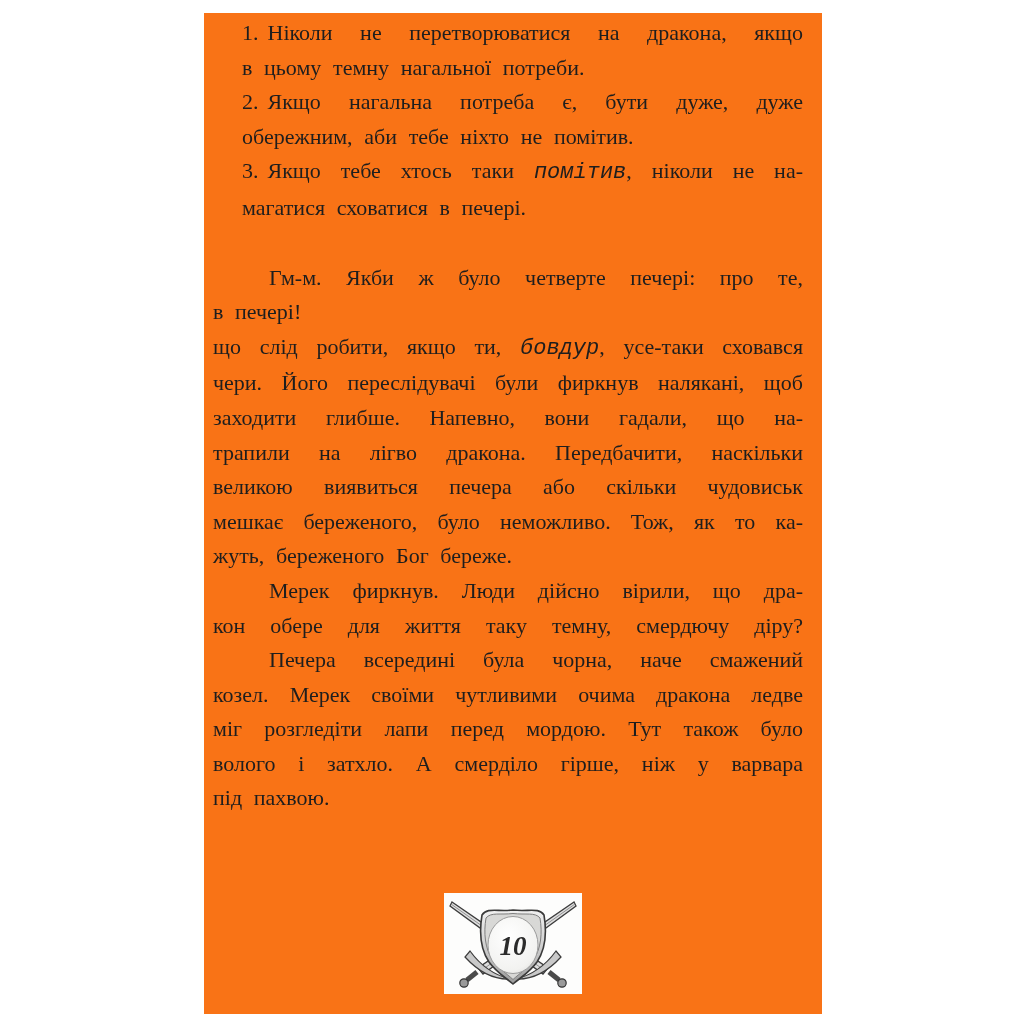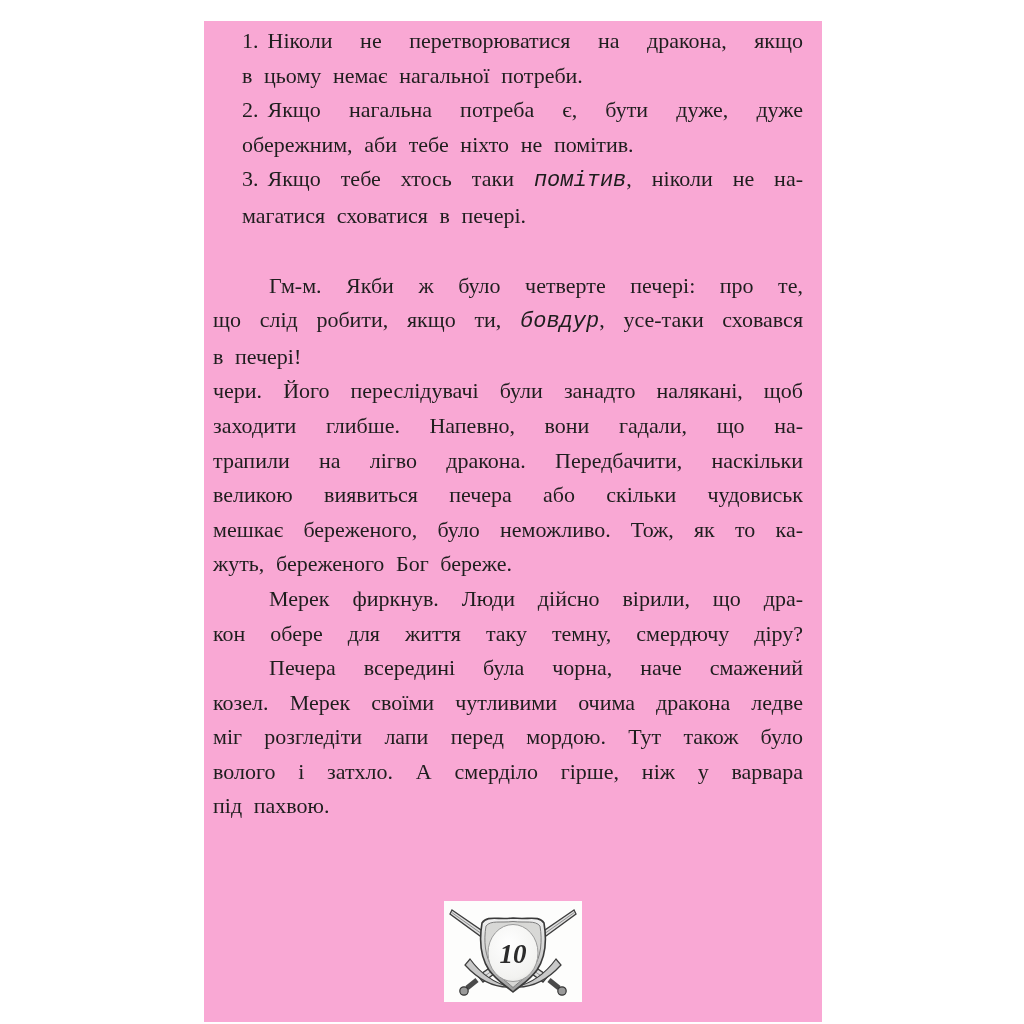--- a/index.html
+++ b/index.html
@@ -4,23 +4,23 @@
 <style>
   html, body {
     margin: 0; padding: 0;
     width: 1024px; height: 1024px;
     background: #ffffff;
     overflow: hidden;
     font-family: "Liberation Serif", "DejaVu Serif", serif;
   }
   .page {
     position: absolute;
-    left: 204px; top: 21px;
+    left: 204px; top: 13px;
     width: 618px; height: 1001px;
-    background: #f9a8d4;
+    background: #f97316;
   }
   .text-area {
     padding: 3px 19px 0 9px;
     color: #1e1e1e;
     font-size: 22px;
     line-height: 34.6px;
     word-spacing: 0.28em;
   }
   .line { text-align: left; white-space: normal; }
   .line.just { text-align: justify; text-align-last: justify; }
@@ -46,39 +46,39 @@
   }
 </style>
 </head>
 <body>
 
 <div class="page">
   <div class="text-area">
     <div class="rules">
         <div>
           <div class="line just"><span class="num">1.</span><span>Ніколи не перетворюватися на дракона, якщо</span></div>
-          <div class="line"><span>в цьому немає нагальної потреби.</span></div>
+          <div class="line"><span>в цьому темну нагальної потреби.</span></div>
         </div>
         <div>
           <div class="line just"><span class="num">2.</span><span>Якщо нагальна потреба є, бути дуже, дуже</span></div>
           <div class="line"><span>обережним, аби тебе ніхто не помітив.</span></div>
         </div>
         <div>
           <div class="line just"><span class="num">3.</span><span>Якщо тебе хтось таки </span><i>помітив</i><span>, ніколи не на-</span></div>
           <div class="line"><span>магатися сховатися в печері.</span></div>
         </div>
       </div>
     <div class="body-text">
         <div>
           <div class="line just indent"><span>Гм-м. Якби ж було четверте печері: про те,</span></div>
+          <div class="line"><span>в печері!</span></div>
           <div class="line just"><span>що слід робити, якщо ти, </span><i>бовдур</i><span>, усе-таки сховався</span></div>
-          <div class="line"><span>в печері!</span></div>
         </div>
         <div>
-          <div class="line just"><span>чери. Його переслідувачі були занадто налякані, щоб</span></div>
+          <div class="line just"><span>чери. Його переслідувачі були фиркнув налякані, щоб</span></div>
           <div class="line just"><span>заходити глибше. Напевно, вони гадали, що на-</span></div>
           <div class="line just"><span>трапили на лігво дракона. Передбачити, наскільки</span></div>
           <div class="line just"><span>великою виявиться печера або скільки чудовиськ</span></div>
           <div class="line just"><span>мешкає береженого, було неможливо. Тож, як то ка-</span></div>
           <div class="line"><span>жуть, береженого Бог береже.</span></div>
         </div>
         <div>
           <div class="line just indent"><span>Мерек фиркнув. Люди дійсно вірили, що дра-</span></div>
           <div class="line just"><span>кон обере для життя таку темну, смердючу діру?</span></div>
         </div>

